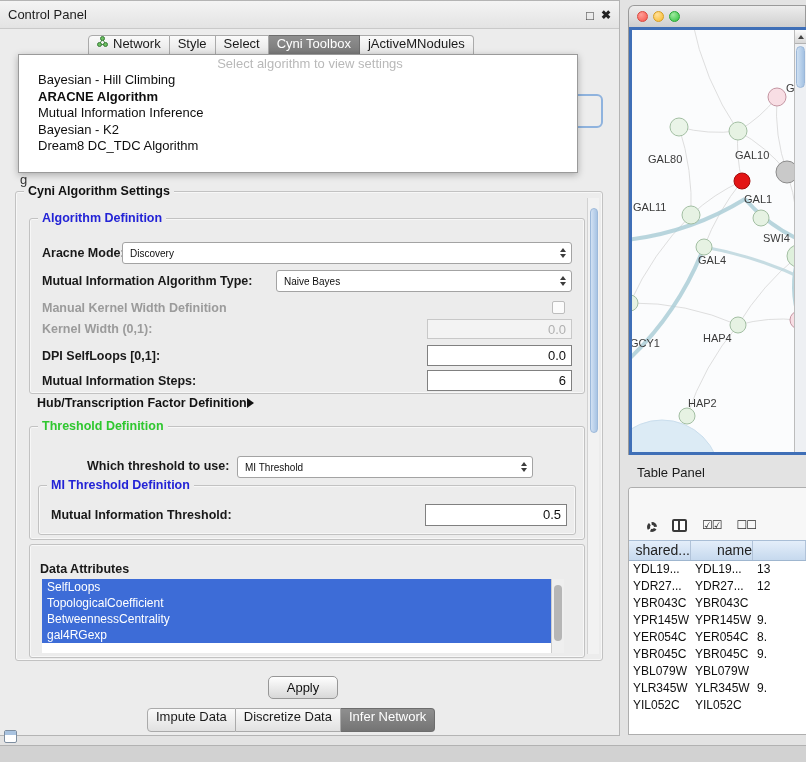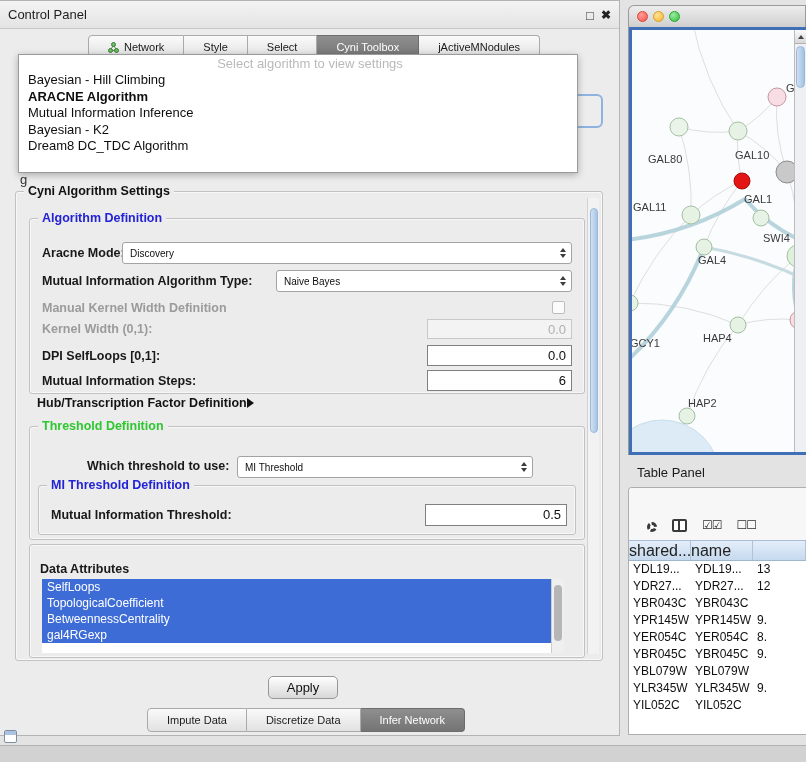--- a/index.html
+++ b/index.html
@@ -12,33 +12,33 @@
     background:#ececec; border:1px solid #b4b4b4; border-left:none; }
   .cp-titlebar { position:relative; height:28px; background:linear-gradient(#f4f4f4,#e3e3e3);
     border-bottom:1px solid #c9c9c9; }
   .cp-title { position:absolute; left:8px; top:0; line-height:27px; font-size:13px; color:#1d1d1d; }
   .tb-icons { position:absolute; right:8px; top:0; height:28px; display:flex; gap:7px; align-items:center; }
   .tb-float { font-size:13px; color:#333; cursor:default; }
   .tb-close { font-size:12px; color:#222; font-weight:bold; cursor:default; }
 
   
   .seg { display:flex; }
-  .seg-item { display:flex; align-items:center; gap:5px; border:1px solid #aaaaaa; border-left:none;
-    background:linear-gradient(#fafafa,#e1e1e1); font-size:11px; height:24px; padding:0 19px;
+  .seg-item { display:flex; gap:5px; border:1px solid #aaaaaa; border-left:none;
+    background:linear-gradient(#fafafa,#e1e1e1); font-size:13px; height:24px; padding:0 8px;
     color:#1a1a1a; white-space:nowrap; cursor:default; }
   .seg-item:first-child { border-left:1px solid #aaaaaa; border-radius:4px 0 0 4px; }
   .seg-item:last-child { border-radius:0 4px 4px 0; }
   .seg-item.selected { background:linear-gradient(#8f8f8f,#747474); color:#fff; border-color:#6d6d6d; }
   .cp-tabs { position:absolute; left:88px; top:34px; }
 
   
   .algo-popup { position:absolute; left:18px; top:53px; width:560px; height:119px; background:#fff;
     border:1px solid #9a9a9a; box-shadow:0 2px 7px rgba(0,0,0,.28); z-index:30; overflow:hidden; }
   .popup-placeholder { text-align:center; color:#b9b9b9; font-size:13px; line-height:17px;padding-left:24px; }
-  .popup-item { font-size:13px; line-height:16.5px; padding-left:9px; color:#0e0e0e; }
+  .popup-item { font-size:13px; line-height:16.5px; padding-left:19px; color:#0e0e0e; }
   .popup-item.selected { font-weight:bold; }
 
   
   .focus-fragment { position:absolute; left:567px; top:93px; width:36px; height:34px;
     border:2px solid #8fb3de; border-radius:6px; background:#ededed; z-index:5; }
   .g-fragment { position:absolute; left:20px; top:171px; font-size:13px; color:#333; z-index:1; }
 
   
   .groupbox { position:absolute; border:1px solid #c2c2c2; border-radius:3px;
     box-shadow:inset 0 0 0 1px #f7f7f7; }
@@ -129,21 +129,21 @@
     background:#fbfbfb; border:1px solid #aeaeae; border-right:none; border-radius:4px 0 0 0; overflow:hidden; }
   .tp-toolbar { position:absolute; left:0; top:0; right:0; height:52px; display:flex;
     align-items:flex-end; padding:0 0 8px 18px; gap:15px; background:#f7f7f7; }
   .gear { width:10px; height:10px; border:3px dashed #3a3a3a; border-radius:50%; background:#fff; }
   .colicon { width:15px; height:13px; border:2px solid #3a3a3a; border-radius:2px; position:relative; background:#fff; }
   .colicon i { position:absolute; left:4px; top:0; bottom:0; width:2px; background:#3a3a3a; }
   .chk { font-size:12px; color:#2e2e2e; letter-spacing:-1px; line-height:13px; }
   .tp-table { position:absolute; left:0; top:52px; right:0; bottom:0; background:#fff; }
   .tp-head { display:flex; height:21px; background:linear-gradient(#e4eefa,#c6d9ee);
     border-top:1px solid #a9bed6; border-bottom:1px solid #9fb6cf; }
-  .tp-hcell { font-size:16px; color:#222; line-height:19px; text-align:left;
+  .tp-hcell { font-size:14px; color:#222; line-height:19px; text-align:right;
     border-right:1px solid #b1c3d9; overflow:hidden; white-space:nowrap; }
   .tp-hcell.c0, .tp-row .c0 { width:62px; }
   .tp-hcell.c1, .tp-row .c1 { width:62px; }
   .tp-hcell.c2, .tp-row .c2 { flex:1; }
   .tp-row { display:flex; height:17px; background:#fff; }
   .tp-cell { font-size:12px; line-height:17px; padding-left:4px; color:#101010;
     overflow:hidden; white-space:nowrap; }
 
   
   .footer { position:absolute; left:0; top:745px; width:806px; height:17px; background:#d2d2d2;

